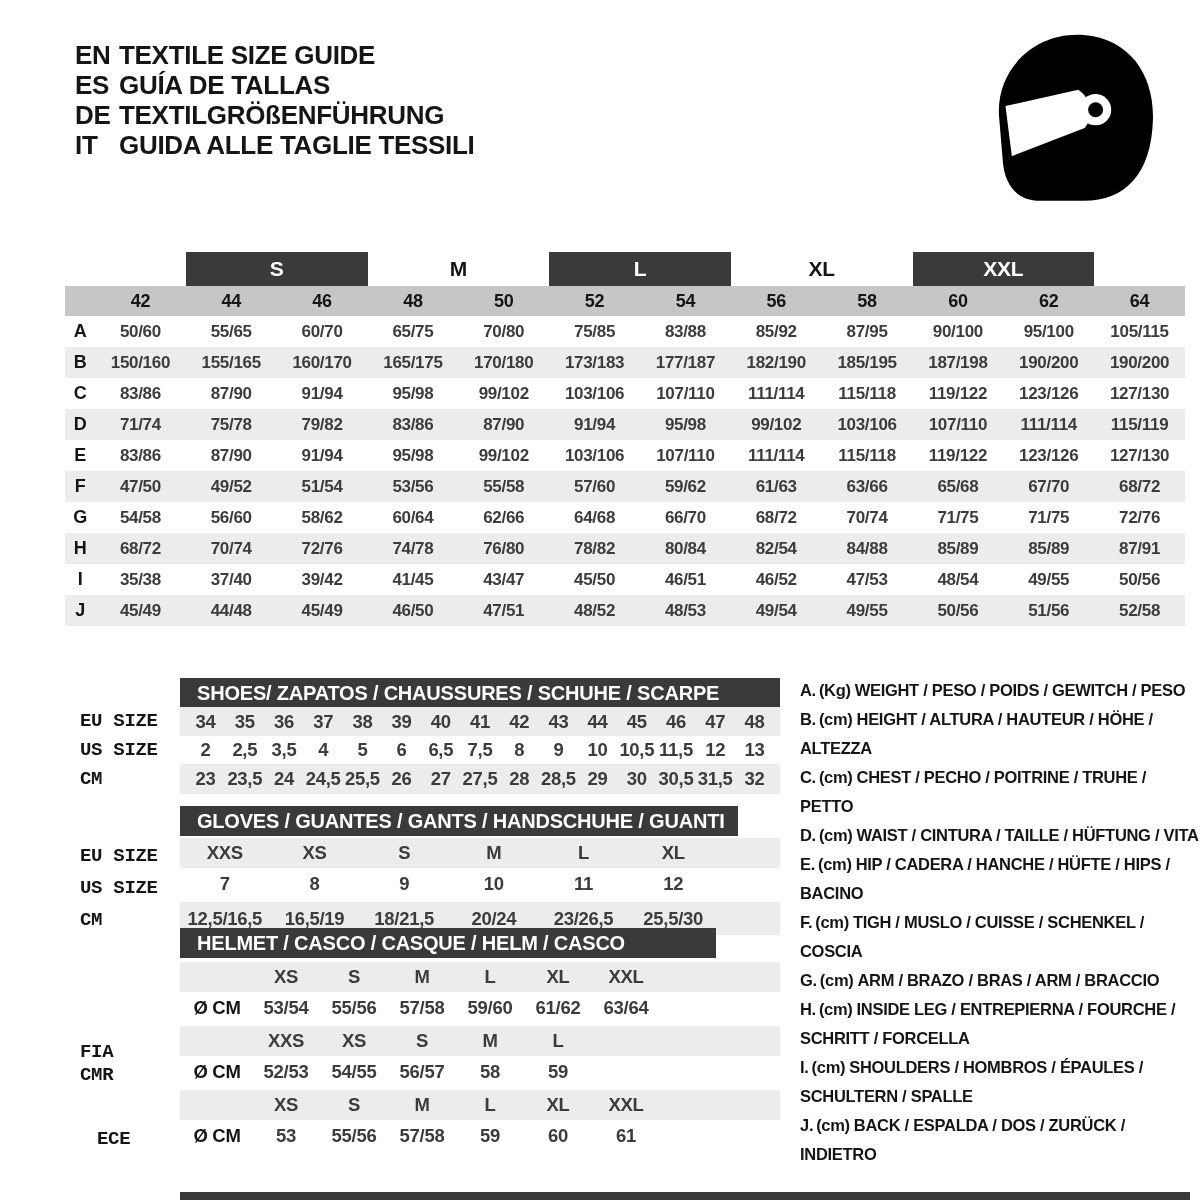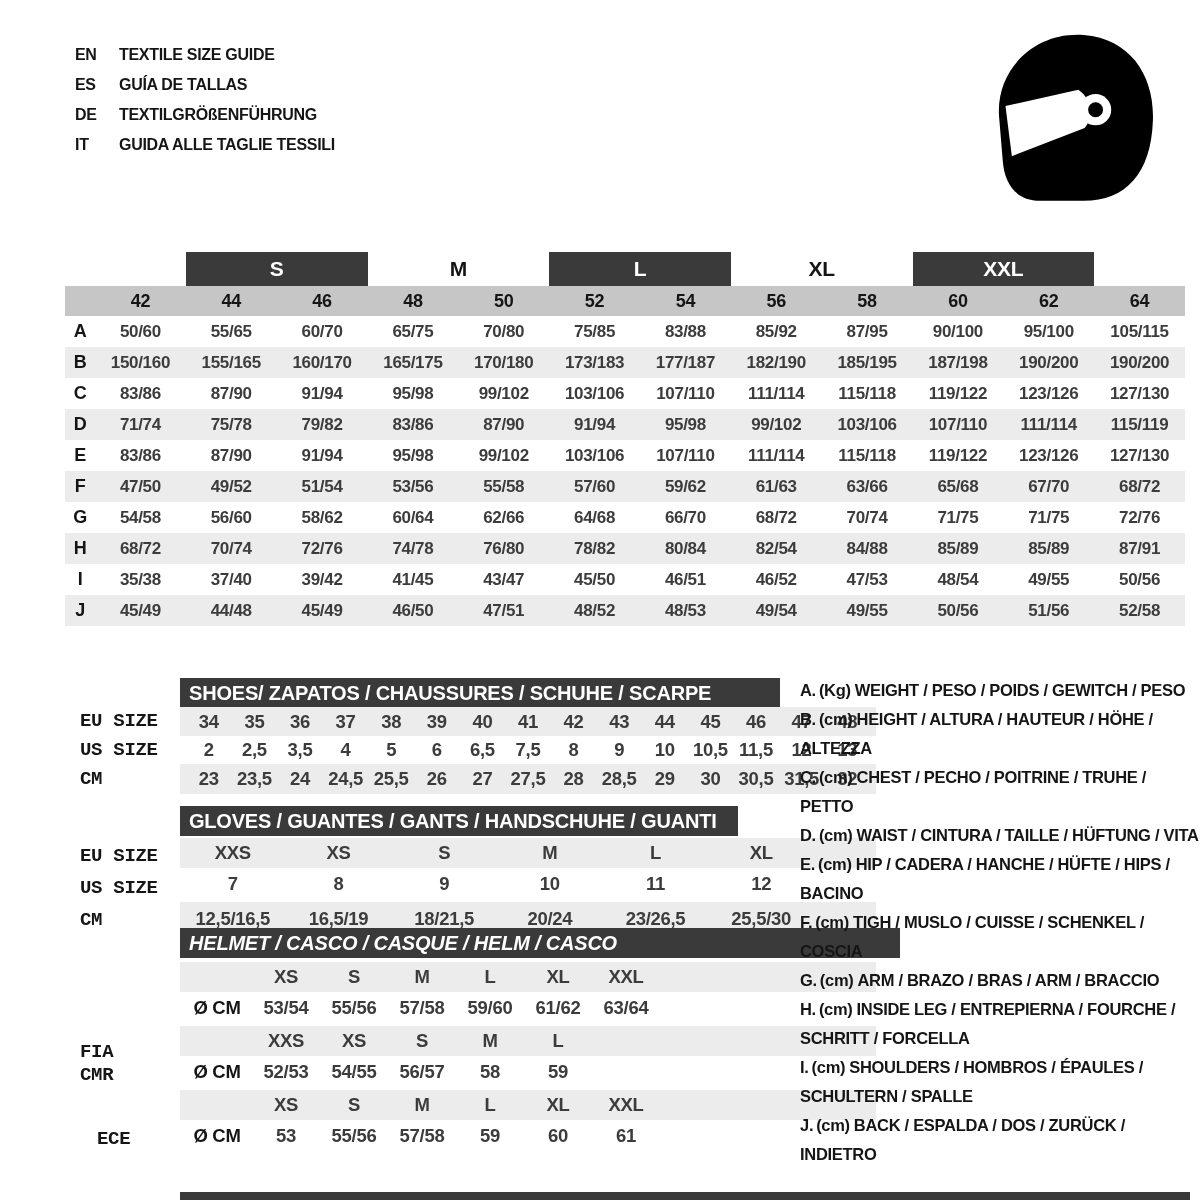--- a/index.html
+++ b/index.html
@@ -13,43 +13,43 @@
   html,body{background:#fff;}
   body{
     width:1200px;height:1200px;position:relative;overflow:hidden;
     font-family:"Liberation Sans","DejaVu Sans",sans-serif;
     font-weight:bold;color:var(--ink);letter-spacing:-0.3px;
   }
   .page{position:absolute;inset:0;}
 
   
   .langs{position:absolute;left:75px;top:40px;}
-  .lang-row{display:grid;grid-template-columns:44px auto;line-height:30px;font-size:16px;}
+  .lang-row{display:grid;grid-template-columns:44px auto;line-height:30px;font-size:26px;}
   .lang-code{color:var(--ink);}
   .lang-title{color:var(--ink);}
 
   
   .helmet-logo{position:absolute;left:972px;top:26px;width:198px;height:182px;}
 
   
   .main-table{position:absolute;left:65px;top:252px;width:1120px;}
   .grid13{display:grid;grid-template-columns:30px repeat(12,1fr);}
   .size-groups{height:34px;position:relative;}
   .size-group{display:flex;align-items:center;justify-content:center;font-size:21px;color:var(--ink);}
   .size-group.boxed{background:var(--dark);color:#fff;}
   .num-row{height:30px;background:var(--numgray);align-items:center;text-align:center;font-size:18px;color:var(--ink);}
   .trow{height:31px;align-items:center;text-align:center;font-size:17px;color:var(--val);}
   .trow.gray{background:var(--stripe);}
   .letter{color:var(--ink);font-size:18px;text-align:center;}
 
   
   .bar{position:absolute;left:180px;height:30px;background:var(--dark);color:#fff;
-       font-size:20px;display:flex;align-items:center;padding-left:9px;letter-spacing:-0.2px;}
+       font-size:20px;display:flex;align-items:center;padding-left:17px;letter-spacing:-0.2px;}
   .side-label{position:absolute;left:80px;font-size:19px;color:var(--ink);font-family:Liberation Mono, monospace;}
-  .stripe{position:absolute;left:180px;width:696px;display:grid;align-items:center;
+  .stripe{position:absolute;left:180px;width:600px;display:grid;align-items:center;
           text-align:center;font-size:18.5px;color:var(--val);}
   .stripe.gray{background:var(--stripe);}
   .s15{grid-template-columns:repeat(15,1fr);padding:0 6px;}
   .g6{grid-template-columns:repeat(6,1fr);padding-right:62px;}
   .h7{grid-template-columns:70px repeat(6,68px);padding-left:2px;}
   .diam{color:var(--ink);}
 
   
   .legend{position:absolute;left:800px;top:676px;width:402px;font-size:16.5px;line-height:29px;}
   .legend-item{color:var(--ink);}
@@ -349,21 +349,21 @@
     </div>
   <div class="stripe gray g6" id="gloves-cm" style="top:902px;height:33px;">
       <div>12,5/16,5</div>
       <div>16,5/19</div>
       <div>18/21,5</div>
       <div>20/24</div>
       <div>23/26,5</div>
       <div>25,5/30</div>
     </div>
 
-  <div class="bar" style="top:928px;width:720px;font-style:italic;">
+  <div class="bar" style="top:928px;width:536px;">
     <span>HELMET / CASCO / CASQUE / HELM / CASCO</span>
   </div>
   <div class="side-label" style="top:1041px;">FIA</div>
   <div class="side-label" style="top:1064px;">CMR</div>
   <div class="side-label" style="top:1128px;margin-left:17px;">ECE</div>
   <div class="stripe gray h7" id="hsizes0" style="top:962px;height:30px;">
       <div></div>
       <div>XS</div>
       <div>S</div>
       <div>M</div>

